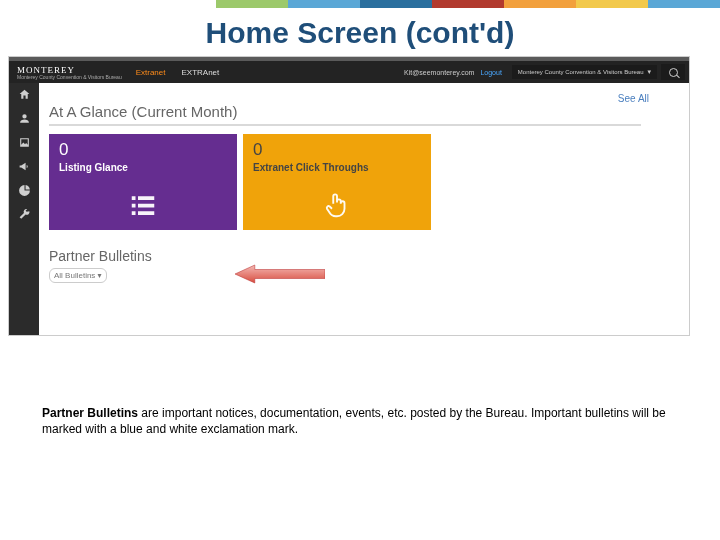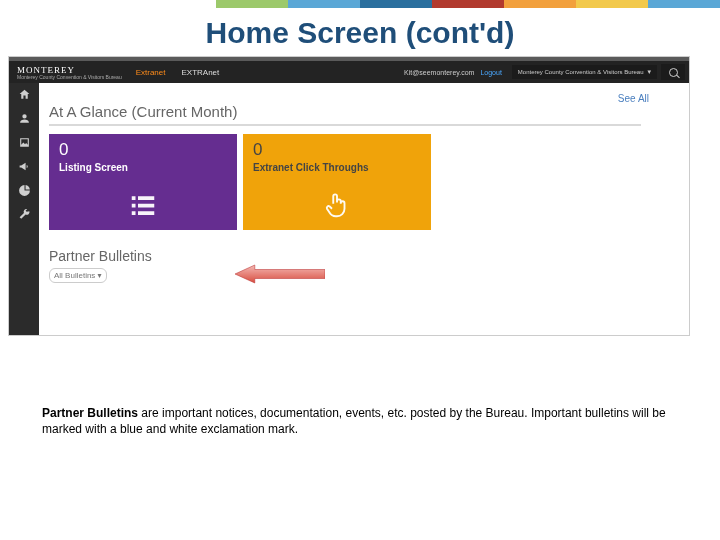--- a/index.html
+++ b/index.html
@@ -148,21 +148,21 @@
       <div class="main">
         <div class="glance-head">
           <div class="glance-title">At A Glance (Current Month)</div>
         </div>
         <a class="seeall">See All</a>
         <div class="rule"></div>
 
         <div class="cards">
           <div class="card c1">
             <div class="val">0</div>
-            <div class="lbl">Listing Screen</div>
+            <div class="lbl">Listing Glance</div>
             <div class="iconbox">
               <svg viewBox="0 0 24 24">
                   <rect x="3" y="5" width="3" height="3"></rect>
                   <rect x="8" y="5" width="13" height="3"></rect>
                   <rect x="3" y="11" width="3" height="3"></rect>
                   <rect x="8" y="11" width="13" height="3"></rect>
                   <rect x="3" y="17" width="3" height="3"></rect>
                   <rect x="8" y="17" width="13" height="3"></rect>
                 </svg>
             </div>

